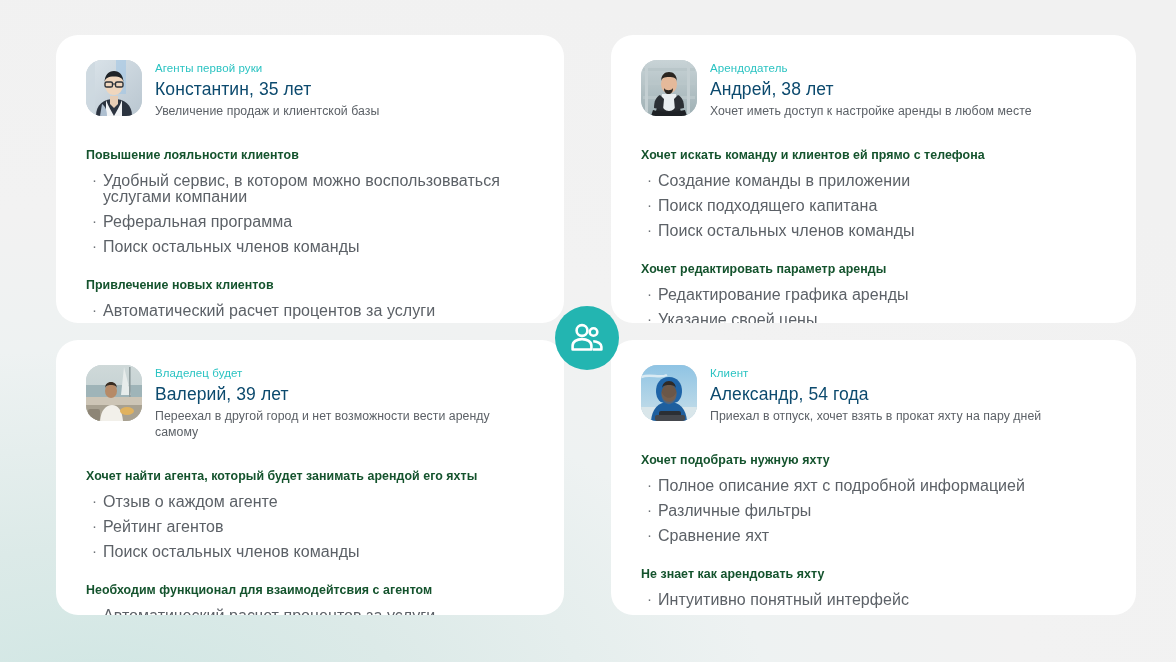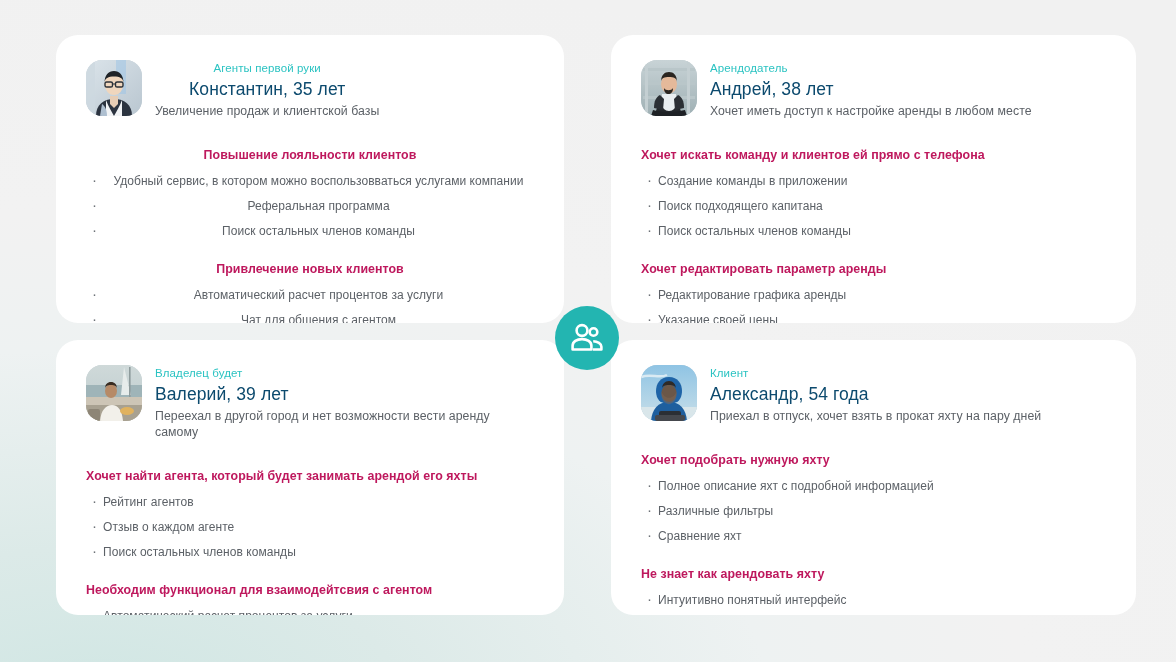--- a/index.html
+++ b/index.html
@@ -26,21 +26,21 @@
     padding: 35px 48px 47px 56px;
   }
 
   .card {
     background: #ffffff;
     border-radius: 22px;
     padding: 25px 30px 20px 30px;
     position: relative;
     overflow: hidden;
   }
-  .card.tl { grid-column: 1; grid-row: 1; text-align: center; }
+  .card.tl { grid-column: 1; grid-row: 1; }
   .card.tr { grid-column: 3; grid-row: 1; }
   .card.bl { grid-column: 1; grid-row: 3; }
   .card.br { grid-column: 3; grid-row: 3; }
 
   
   .persona {
     display: flex;
     align-items: flex-start;
     gap: 13px;
     margin-bottom: 28px;
@@ -84,30 +84,30 @@
   }
 
   
   .group { margin-bottom: 22px; }
   .group:last-child { margin-bottom: 0; }
 
   .group-title {
     font-size: 12.4px;
     line-height: 16px;
     font-weight: 700;
-    color: #be185d;
+    color: #14532d;
     margin-bottom: 10px;
     letter-spacing: .05px;
   }
 
   .bullets { list-style: none; }
 
   .bullet {
     position: relative;
-    font-size: 12px;
+    font-size: 16px;
     line-height: 16px;
     color: #5c6167;
     padding-left: 17px;
     margin-bottom: 9px;
     letter-spacing: .05px;
   }
   .bullet:last-child { margin-bottom: 0; }
   .bullet::before {
     content: "\00B7";
     position: absolute;
@@ -272,22 +272,22 @@
       <div class="persona-text">
         <div class="persona-role">Владелец будет</div>
         <div class="persona-name">Валерий, 39 лет</div>
         <div class="persona-desc">Переехал в другой город и нет возможности вести аренду самому</div>
       </div>
     </div>
 
     <div class="group">
       <div class="group-title">Хочет найти агента, который будет занимать арендой его яхты</div>
       <ul class="bullets">
+        <li class="bullet">Отзыв о каждом агенте</li>
         <li class="bullet">Рейтинг агентов</li>
-        <li class="bullet">Отзыв о каждом агенте</li>
         <li class="bullet">Поиск остальных членов команды</li>
       </ul>
     </div>
 
     <div class="group">
       <div class="group-title">Необходим функционал для взаимодейтсвия с агентом</div>
       <ul class="bullets">
         <li class="bullet">Автоматический расчет процентов за услуги</li>
 
       </ul>

